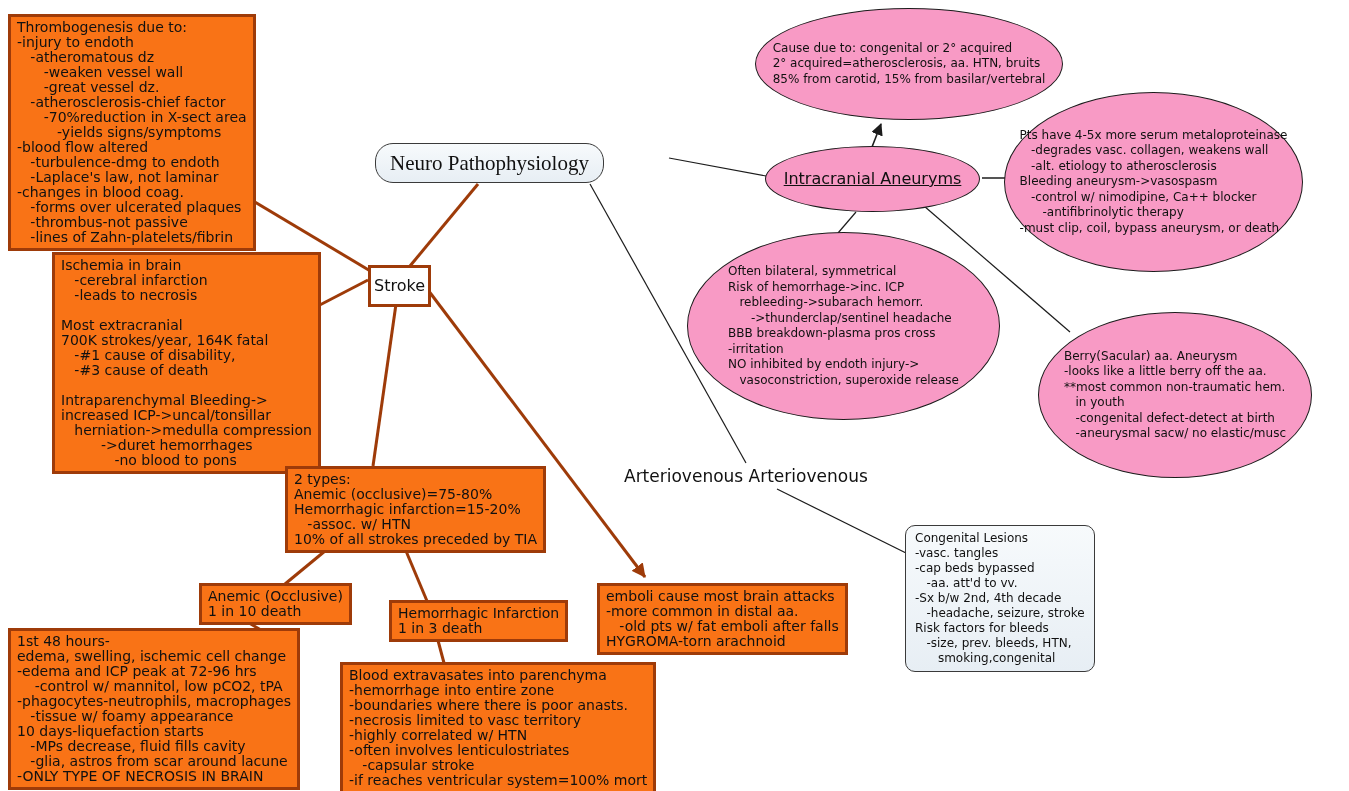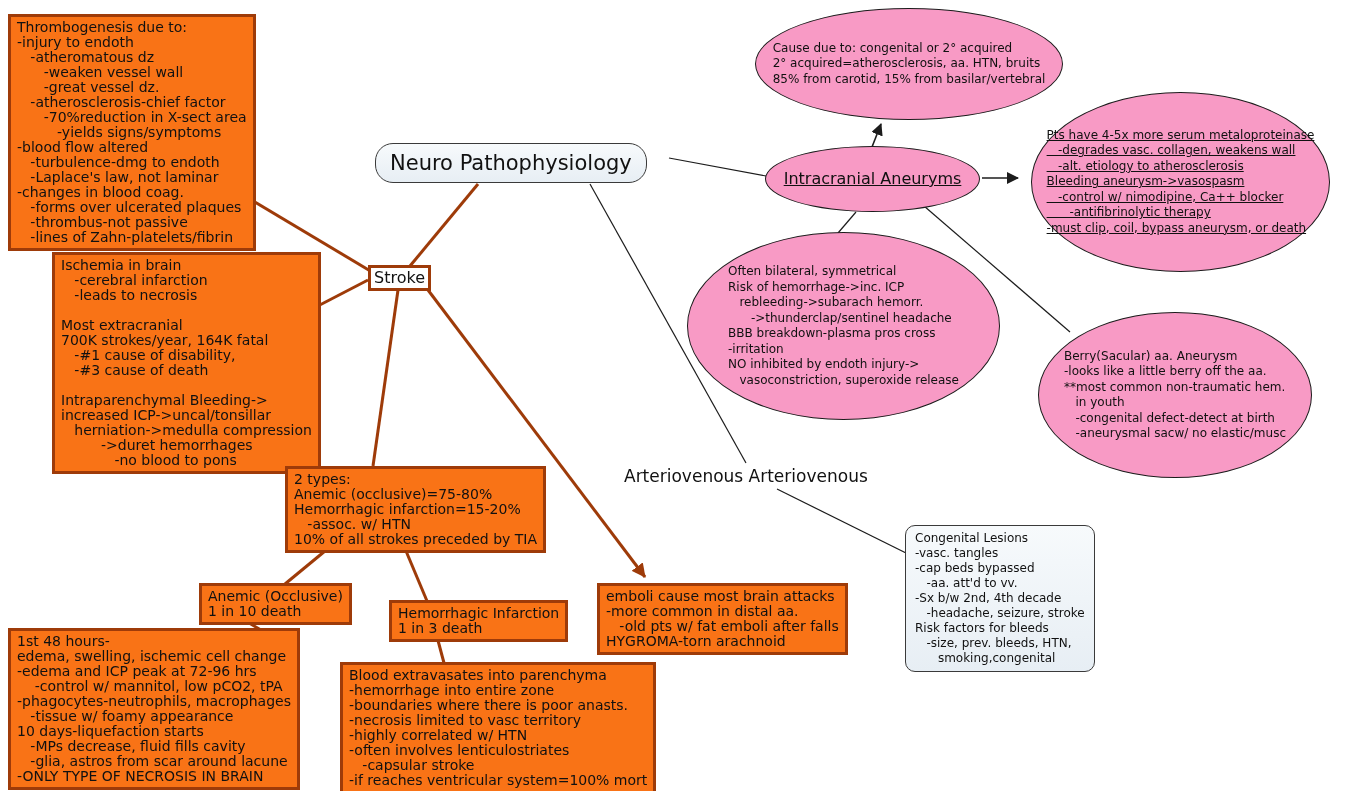--- a/index.html
+++ b/index.html
@@ -8,31 +8,31 @@
     font-family:"DejaVu Sans","Liberation Sans",sans-serif;color:#111;overflow:hidden;
   }
   #wires{position:absolute;left:0;top:0;width:1349px;height:791px;z-index:1;}
   .node{position:absolute;z-index:2;box-sizing:border-box;}
   .box-brown{
     border:3px solid #9E3B09;background:#f97316;
     padding:3px 6px;font-size:14px;line-height:15px;white-space:pre;
   }
   .chip-brown{
     border:3px solid #9E3B09;background:#fff;
-    padding:0 3px;font-size:16px;line-height:20px;white-space:pre;
+    padding:8px 3px;font-size:16px;line-height:20px;white-space:pre;
   }
   .rounded-node{
     border:1px solid #3a3a3a;border-radius:10px;
     background:linear-gradient(#f7fafc,#e7eef4);
     padding:5px 9px;font-size:12px;line-height:15px;white-space:pre;
   }
   .title-node{
     border:1px solid #3a3a3a;border-radius:18px;
     background:linear-gradient(#f7fafc,#e7eef4);
-    padding:5px 14px;font-size:21px;line-height:28px;white-space:pre;
+    padding:5px 14px;font-size:21px;line-height:28px;white-space:pre;font-family:Liberation Serif, serif;
   }
   .ellipse{
     border:1.5px solid #1c1c1c;border-radius:50%;background:#F89AC5;
     display:flex;align-items:center;justify-content:center;
   }
   .ellipse .etxt{font-size:12px;line-height:15.5px;white-space:pre;}
   .ellipse .etitle{font-size:16px;line-height:20px;white-space:pre;text-decoration:underline;}
   .plain-label{font-size:17px;line-height:22px;white-space:pre;color:#111;}
 </style>
 </head>
@@ -156,21 +156,21 @@
   <div class="node ellipse" style="left:755px;top:8px;width:308px;height:112px;">
     <div class="etxt">Cause due to: congenital or 2° acquired
 2° acquired=atherosclerosis, aa. HTN, bruits
 85% from carotid, 15% from basilar/vertebral</div>
   </div>
 
   <div class="node ellipse" style="left:765px;top:146px;width:215px;height:66px;">
     <div class="etitle">Intracranial Aneuryms</div>
   </div>
 
-  <div class="node ellipse" style="left:1031px;top:92px;width:299px;height:180px;text-decoration:underline;">
+  <div class="node ellipse" style="left:1004px;top:92px;width:299px;height:180px;">
     <div class="etxt">Pts have 4-5x more serum metaloproteinase
    -degrades vasc. collagen, weakens wall
    -alt. etiology to atherosclerosis
 Bleeding aneurysm-&gt;vasospasm
    -control w/ nimodipine, Ca++ blocker
       -antifibrinolytic therapy
 -must clip, coil, bypass aneurysm, or death</div>
   </div>
 
   <div class="node ellipse" style="left:1038px;top:312px;width:274px;height:166px;">

